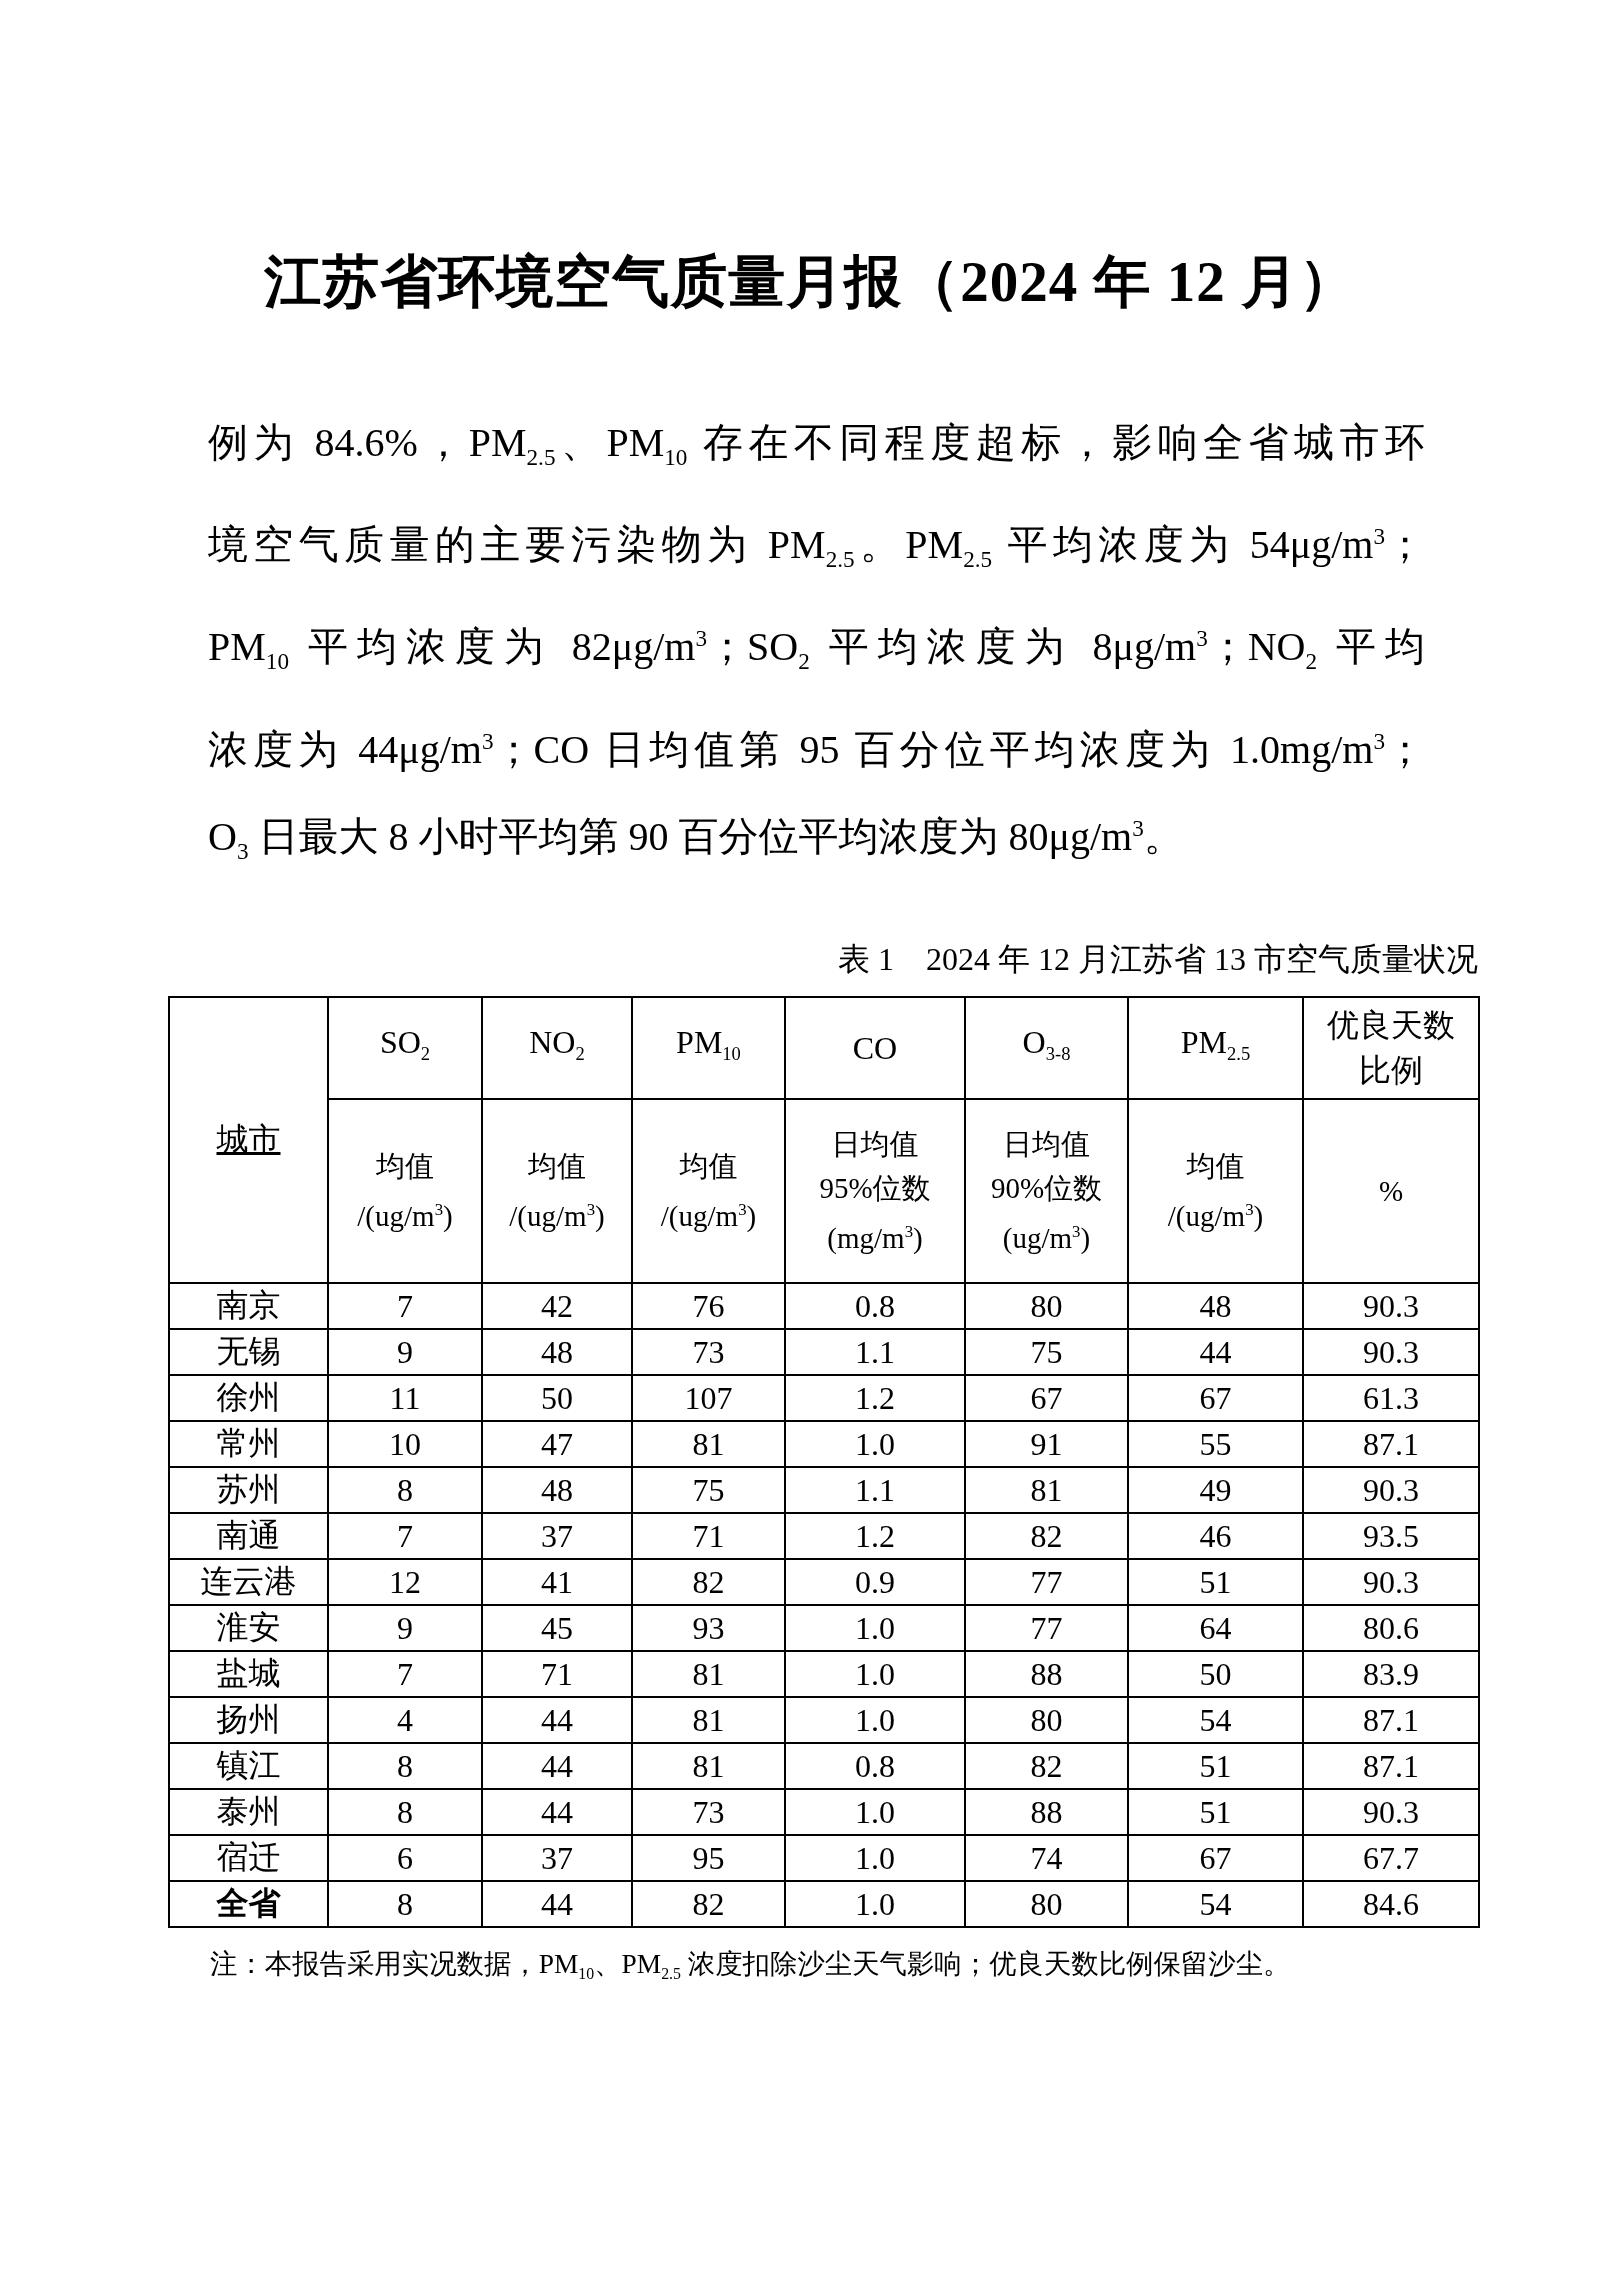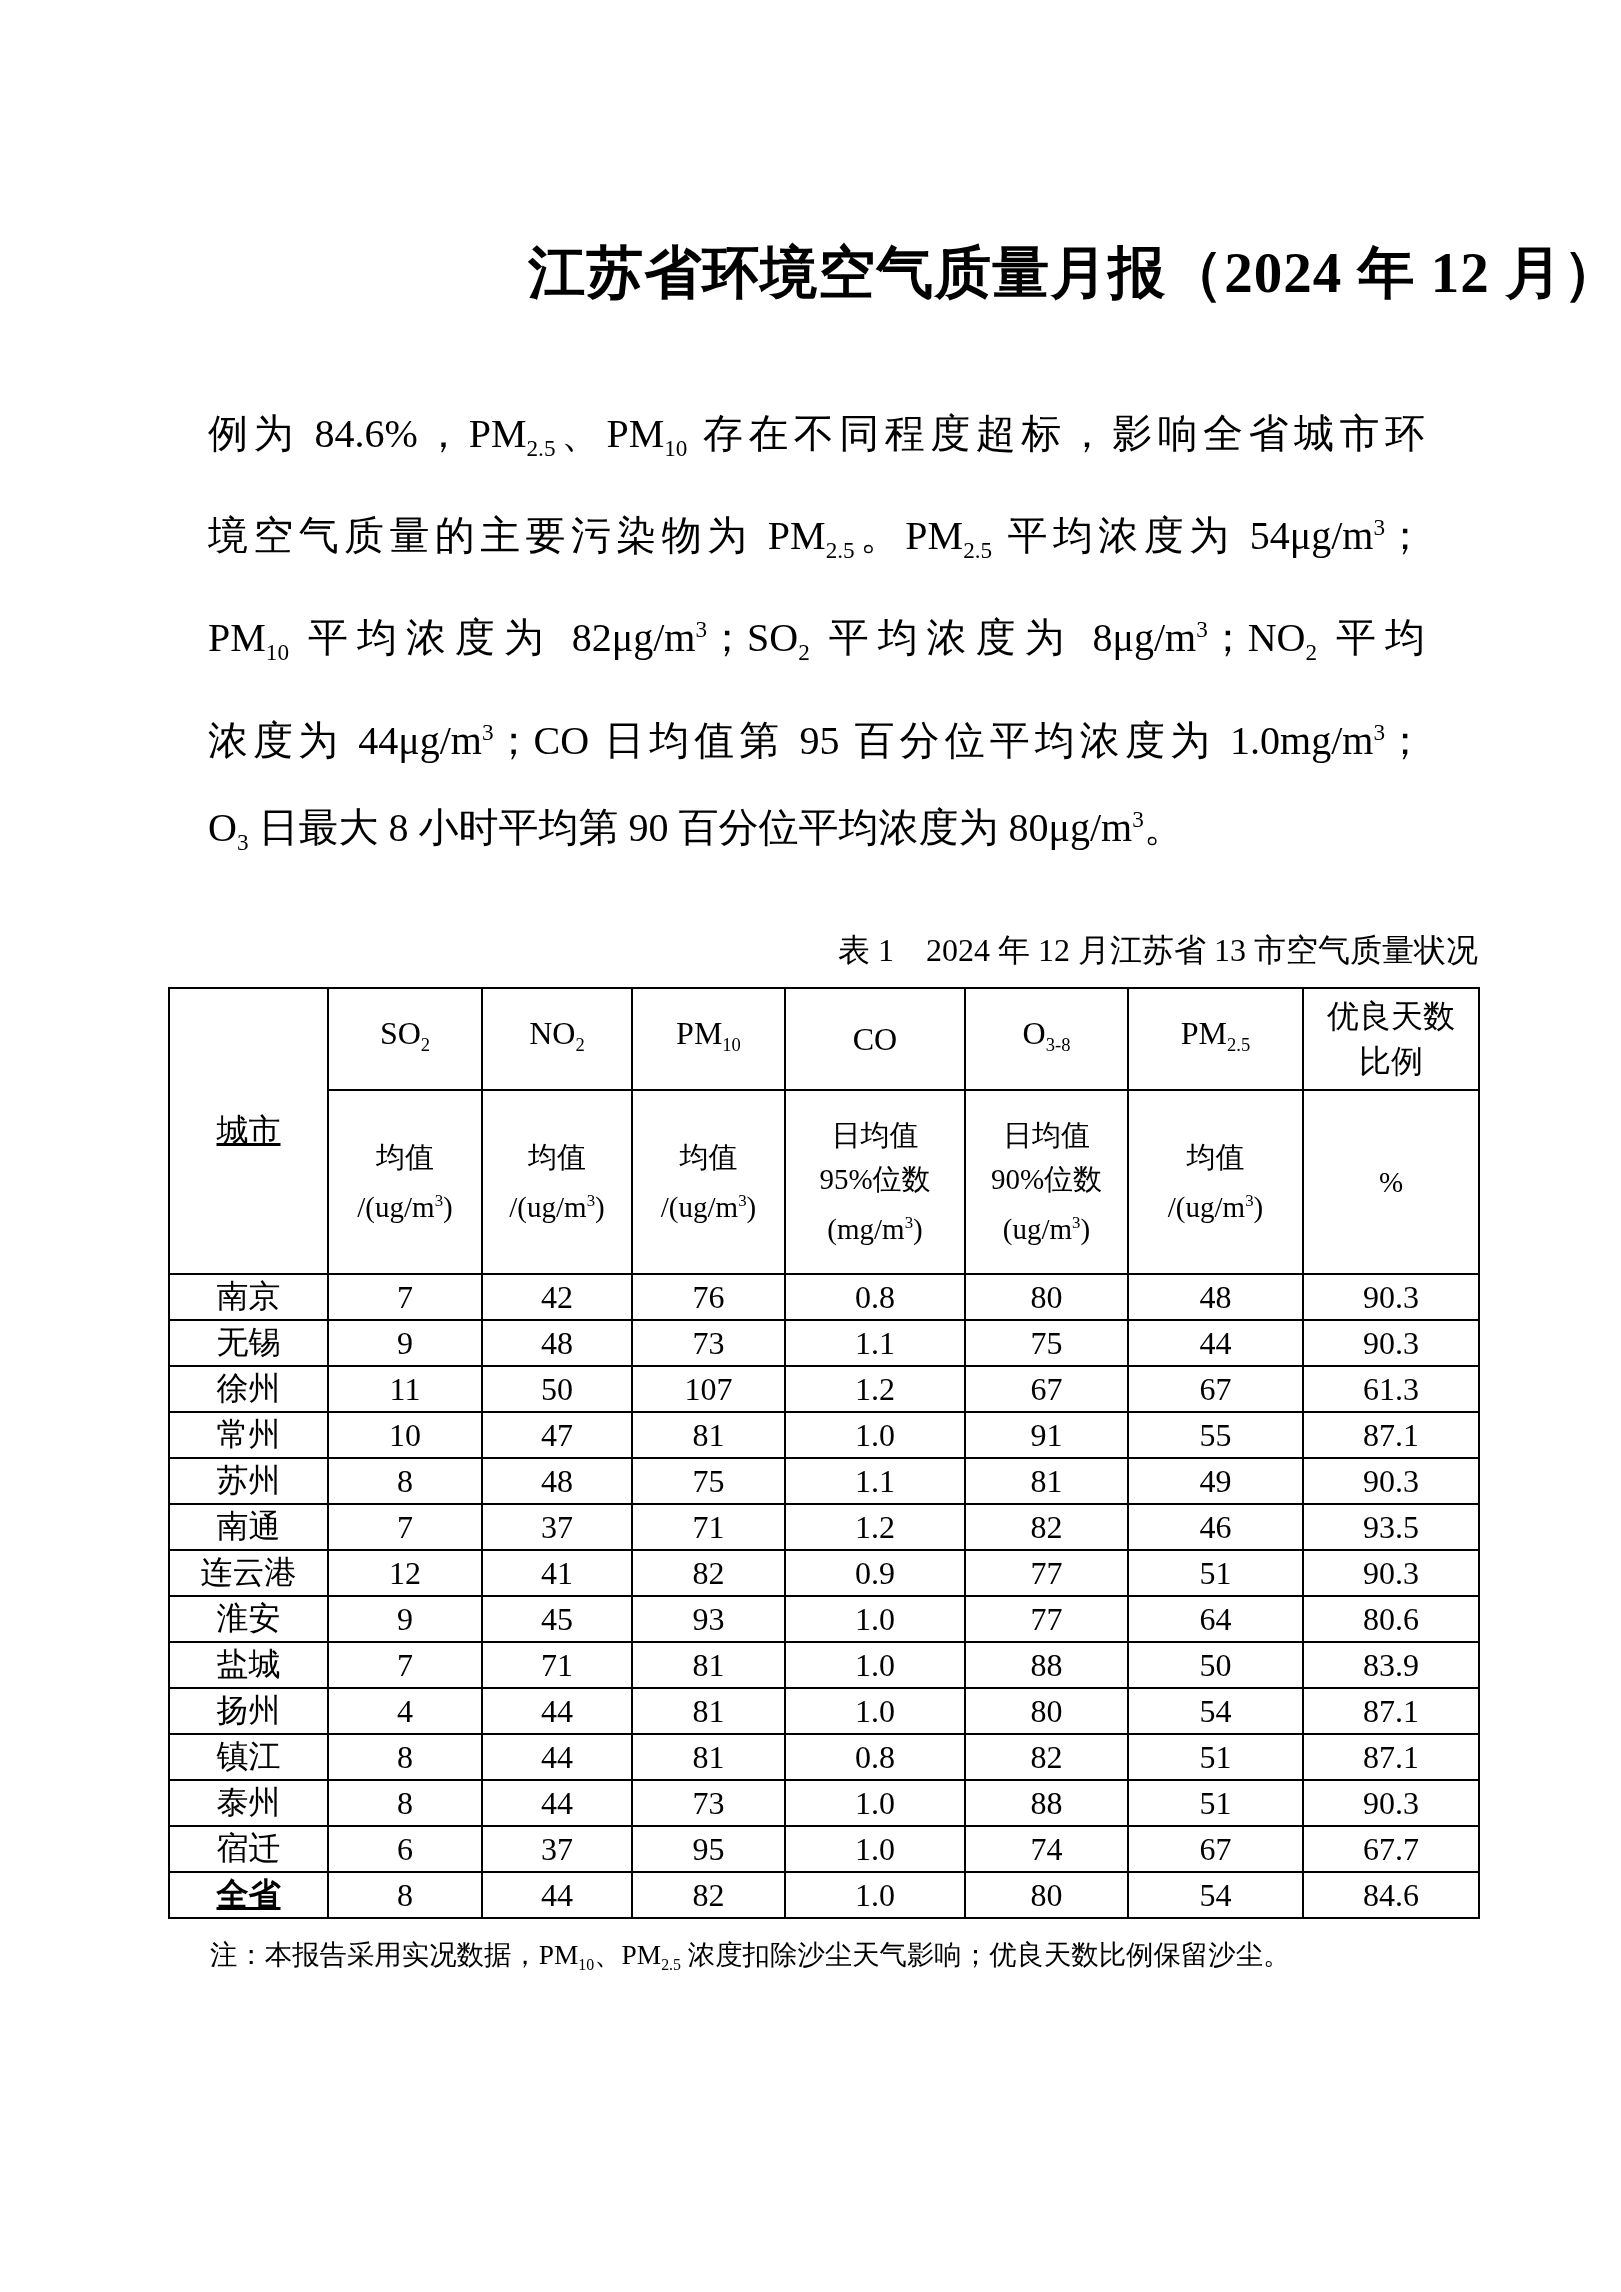--- a/index.html
+++ b/index.html
@@ -6,23 +6,23 @@
   .page {
     position:relative;
     width:1621px; height:2293px;
     margin:0 auto;
     background:#ffffff;
     font-family:"Liberation Serif","DejaVu Serif",serif;
     color:#000;
     overflow:hidden;
   }
   .doc-title {
-    margin:0;
+    margin:9px;
     padding-top:235px;
-    text-align:right;
+    text-align:center;
     font-size:57px;
     font-weight:700;
     letter-spacing:1px;
   }
   .paragraph {
     margin:82px 196px 0 208px;
     font-size:40px;
     line-height:79px;
   }
   .para-line { text-align:justify; text-align-last:justify; }
@@ -54,21 +54,21 @@
   tr.hdr2 { height:184px; }
   td.corner  { font-size:32px;text-decoration:underline; }
   td.colhead { font-size:32px; line-height:45px; white-space:pre-line; }
   td.subhead { font-size:29px; line-height:44px; white-space:pre-line; }
   tr.data-row { height:37px; }
   tr.data-row td {
     border-top-width:2.9px;
     border-bottom-width:2.9px;
     font-size:32px;
   }
-  td.city-cell.bold { font-weight:700;text-decoration:underline; }
+  td.city-cell.bold { font-weight:700; }
   .footnote {
     margin:17.6px 0 0 210px;
     font-size:27.4px;
   }
 </style>
 </head>
 <body>
 
 <div class="page">
 

